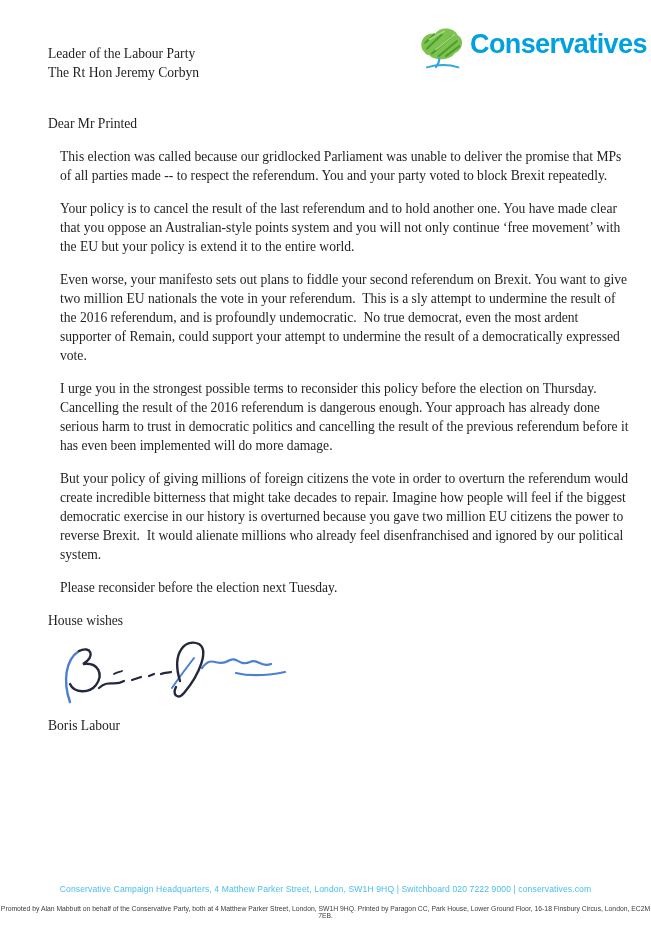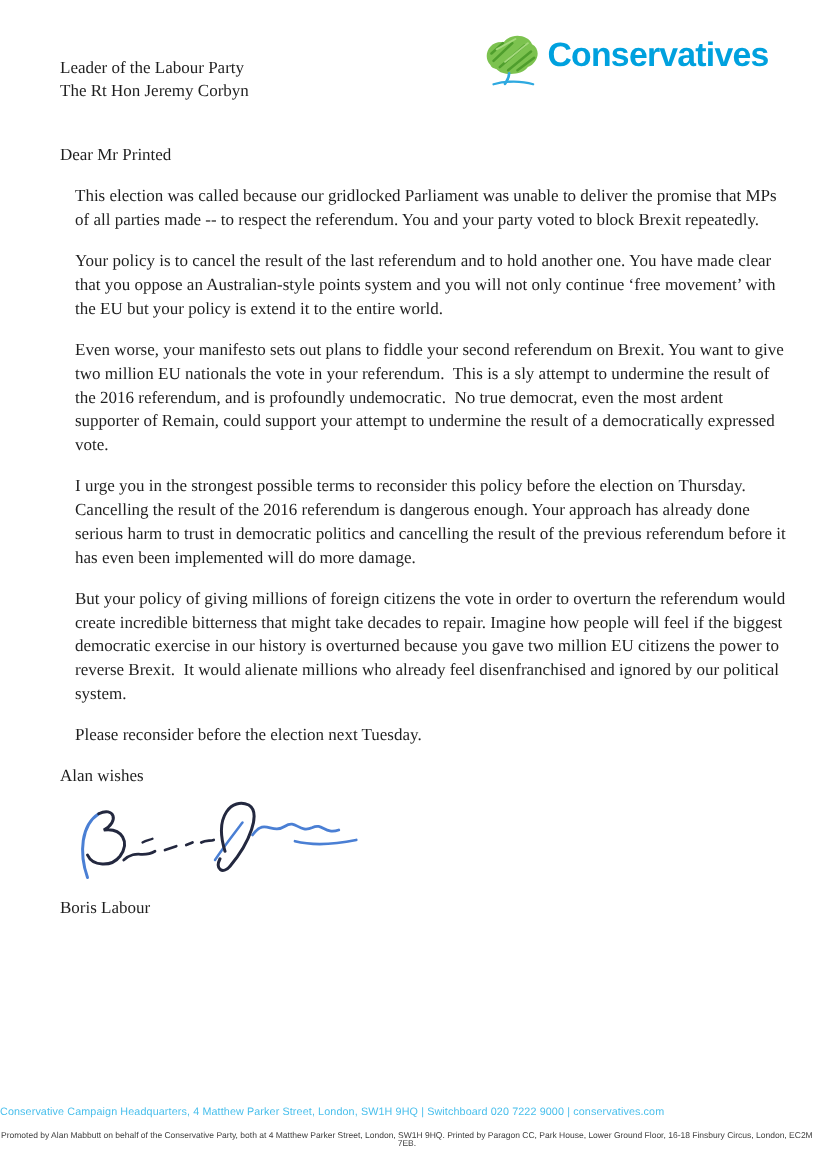--- a/index.html
+++ b/index.html
@@ -10,21 +10,21 @@
     background: #ffffff;
     overflow: hidden;
     font-family: "Liberation Serif", serif;
     color: #1f1f1f;
   }
 
   
   .logo {
     position: absolute;
     top: 22px;
-    left: 384px;
+    left: 416px;
     display: flex;
     align-items: flex-start;
   }
   .logo-tree { width: 50px; height: 46px; margin-top: 2px; }
   .logo-wordmark {
     font-family: "Liberation Sans", sans-serif;
     font-weight: bold;
     font-size: 27px;
     letter-spacing: -0.6px;
     color: #00a1de;
@@ -49,21 +49,21 @@
 
   .signature-wrap { margin: 6px 0 0 6px; height: 76px; }
   .signer-name { margin: 4px 0 0 0; }
 
   
   .footer-address {
     position: absolute;
     top: 884px;
     left: 0;
     width: 100%;
-    text-align: left;
+    text-align: center;
     font-family: "Liberation Sans", sans-serif;
     font-size: 8.6px;
     color: #49bfec;
     letter-spacing: 0.1px;
   }
   .footer-imprint {
     position: absolute;
     top: 905px;
     left: 0;
     width: 100%;
@@ -98,21 +98,21 @@
 
     <p class="salutation">Dear Mr Printed</p>
 
     <p class="para">This election was called because our gridlocked Parliament was unable to deliver the promise that MPs of all parties made -- to respect the referendum. You and your party voted to block Brexit repeatedly.</p>
     <p class="para">Your policy is to cancel the result of the last referendum and to hold another one. You have made clear that you oppose an Australian-style points system and you will not only continue ‘free movement’ with the EU but your policy is extend it to the entire world.</p>
     <p class="para">Even worse, your manifesto sets out plans to fiddle your second referendum on Brexit. You want to give two million EU nationals the vote in your referendum.  This is a sly attempt to undermine the result of the 2016 referendum, and is profoundly undemocratic.  No true democrat, even the most ardent supporter of Remain, could support your attempt to undermine the result of a democratically expressed vote.</p>
     <p class="para">I urge you in the strongest possible terms to reconsider this policy before the election on Thursday. Cancelling the result of the 2016 referendum is dangerous enough. Your approach has already done serious harm to trust in democratic politics and cancelling the result of the previous referendum before it has even been implemented will do more damage.</p>
     <p class="para">But your policy of giving millions of foreign citizens the vote in order to overturn the referendum would create incredible bitterness that might take decades to repair. Imagine how people will feel if the biggest democratic exercise in our history is overturned because you gave two million EU citizens the power to reverse Brexit.  It would alienate millions who already feel disenfranchised and ignored by our political system.</p>
     <p class="para">Please reconsider before the election next Tuesday.</p>
 
-    <p class="valediction">Alan wishes</p>
+    <p class="valediction">House wishes</p>
 
     <div class="signature-wrap">
       <svg width="240" height="76" viewBox="0 0 240 76" fill="none" xmlns="http://www.w3.org/2000/svg">
 
         <path d="M16,66 C9,46 11,24 25,15" stroke="#4a7fd4" stroke-width="2.4" stroke-linecap="round"></path>
         <path d="M148,32 C158,18 163,32 174,25 C183,19 185,31 196,26 C204,22 206,32 217,28" stroke="#4a7fd4" stroke-width="2.2" stroke-linecap="round"></path>
         <path d="M182,37 C198,41 216,39 231,36" stroke="#4a7fd4" stroke-width="2.2" stroke-linecap="round"></path>
         <path d="M118,52 C126,40 134,30 140,22" stroke="#4a7fd4" stroke-width="2" stroke-linecap="round"></path>
 
         <path d="M25,15 C37,9 42,21 29,28 C44,26 50,38 42,49 C35,58 20,57 16,48" stroke="#23283f" stroke-width="2.4" stroke-linecap="round"></path>

